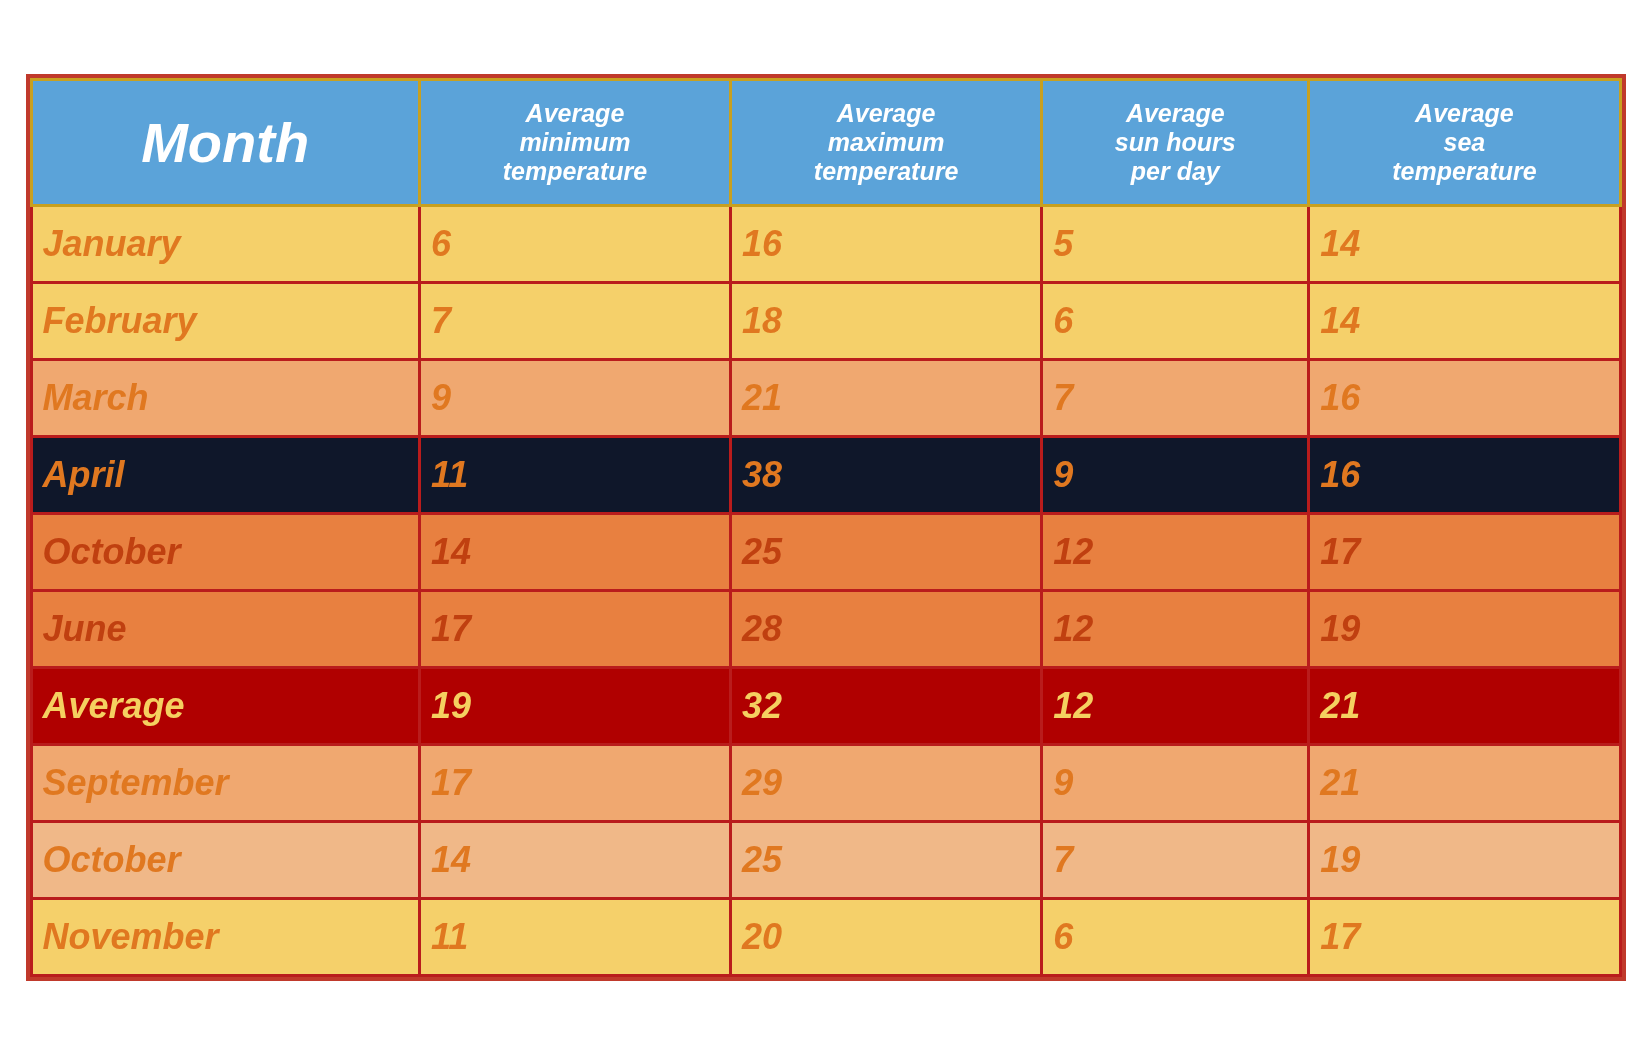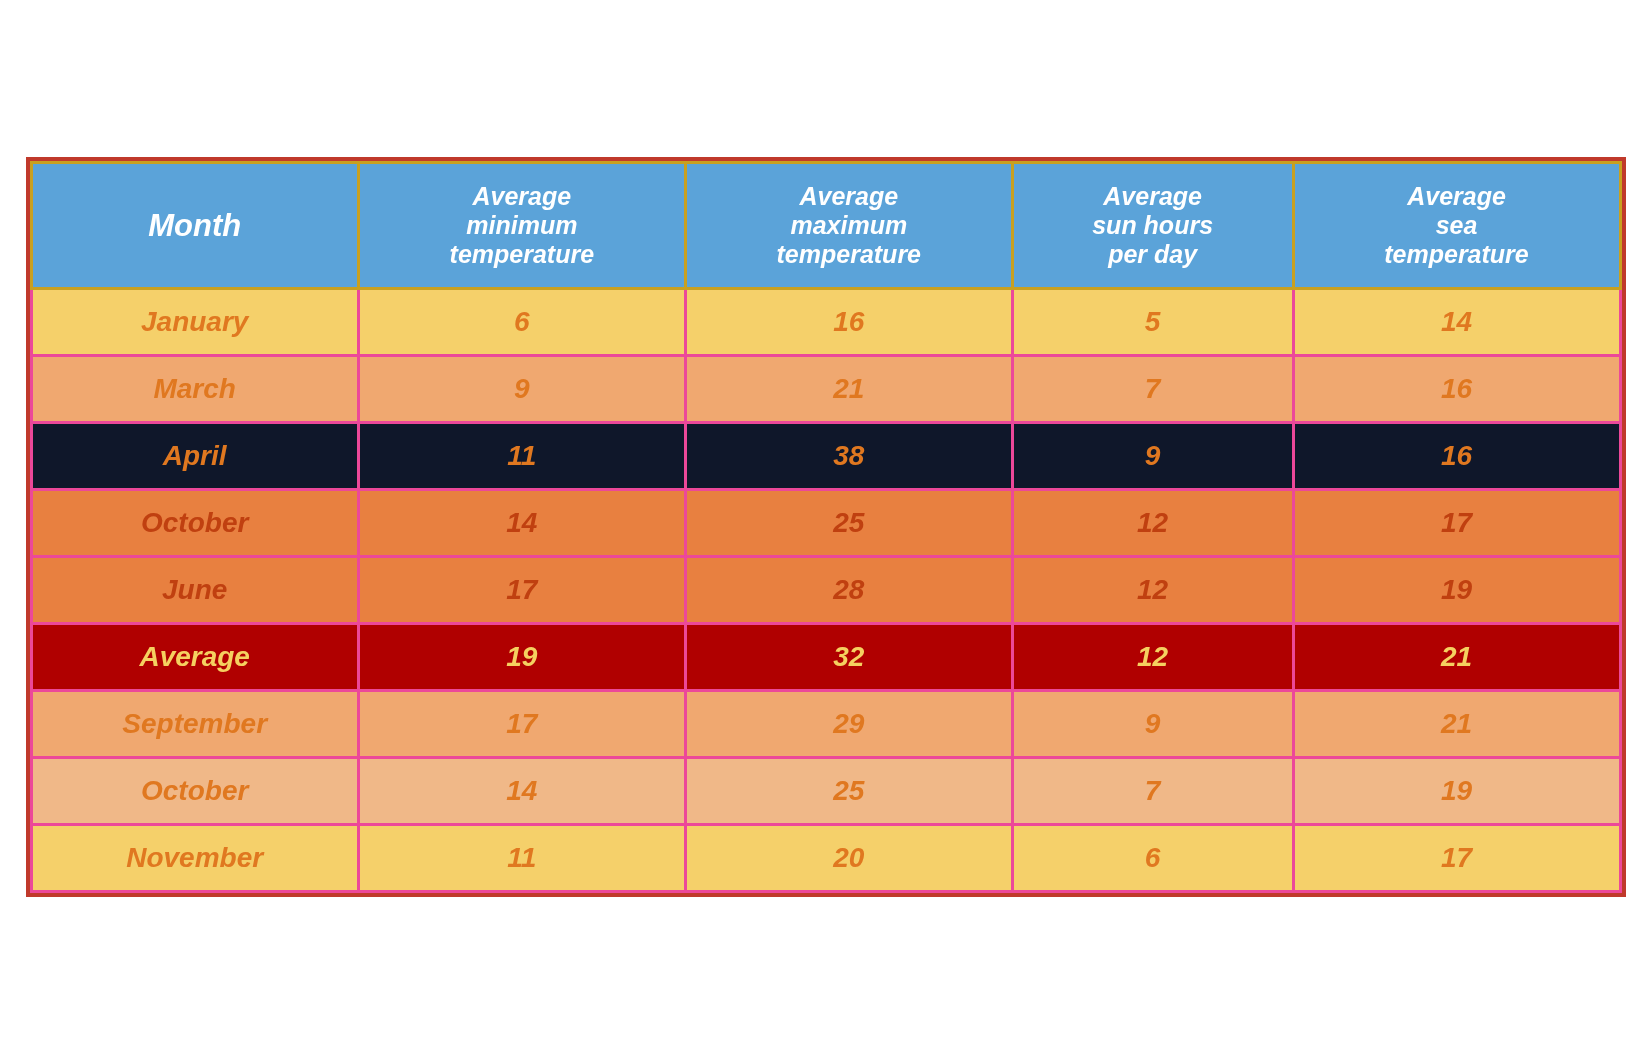--- a/index.html
+++ b/index.html
@@ -23,29 +23,29 @@
       background-color: #5ba3d9;
       color: #fff;
       font-size: 25px;
       font-weight: 900;
       text-align: center;
       padding: 18px 10px;
       border: 3px solid #c8a020;
       font-style: italic;
     }
     thead tr th:first-child {
-      font-size: 31px;
+      font-size: 56px;
       vertical-align: middle;
     }
     tbody tr td {
-      text-align: center;
-      font-size: 28px;
+      text-align: left;
+      font-size: 36px;
       font-weight: 900;
       padding: 16px 10px;
-      border: 3px solid #ec4899;
+      border: 3px solid #b91c1c;
       font-style: italic;
     }
     
     .row-january td { background-color: #f5d06a; }
     .row-january td:first-child { color: #e07820; }
     .row-january td:not(:first-child) { color: #e07820; }
 
     .row-february td { background-color: #f5d06a; }
     .row-february td:first-child { color: #e07820; }
     .row-february td:not(:first-child) { color: #e07820; }
@@ -117,20 +117,27 @@
       </tr>
     </thead>
     <tbody id="table-body">
     <tr class="row-january">
           <td>January</td>
           <td>6</td>
           <td>16</td>
           <td>5</td>
           <td>14</td>
         </tr>
+        <tr class="row-february">
+          <td>February</td>
+          <td>7</td>
+          <td>18</td>
+          <td>6</td>
+          <td>14</td>
+        </tr>
         <tr class="row-march">
           <td>March</td>
           <td>9</td>
           <td>21</td>
           <td>7</td>
           <td>16</td>
         </tr>
         <tr class="row-april">
           <td>April</td>
           <td>11</td>

